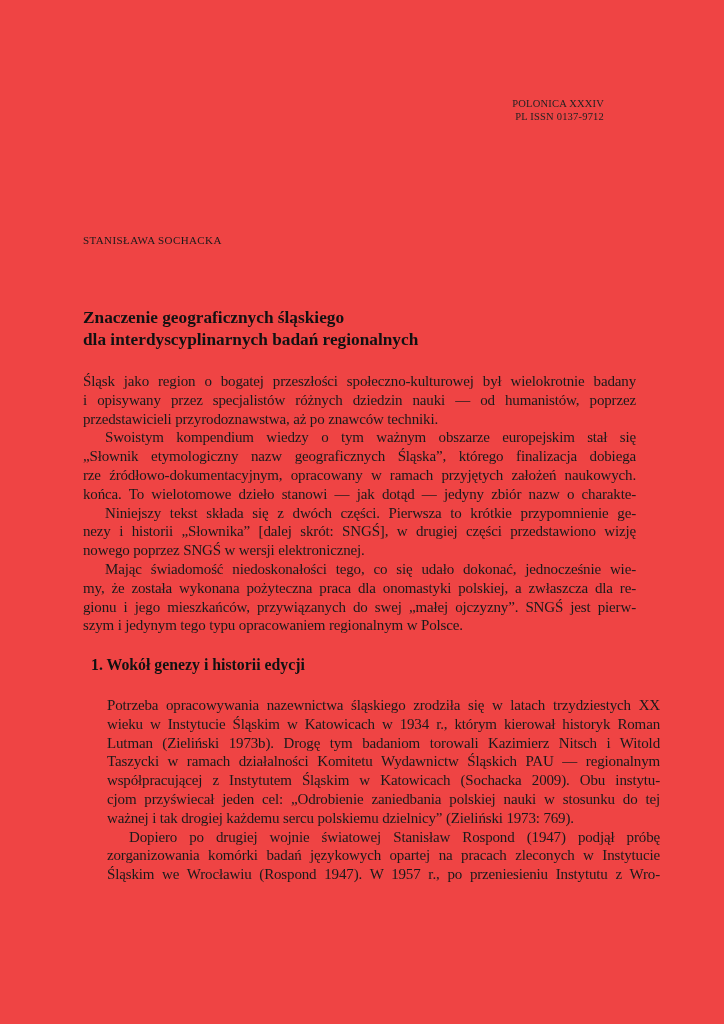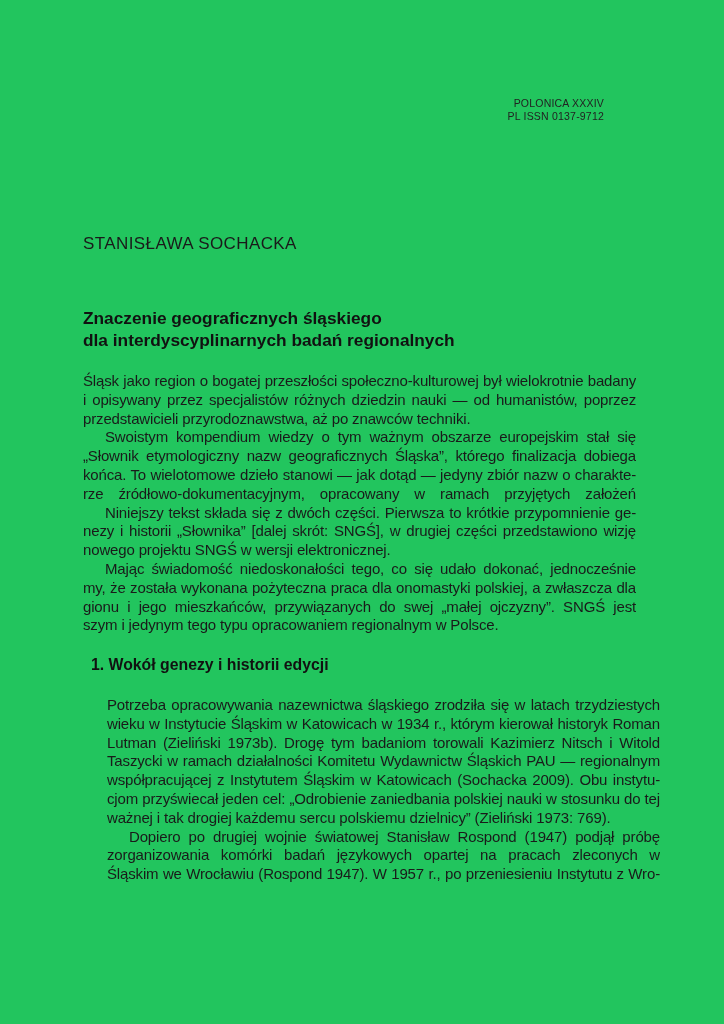--- a/index.html
+++ b/index.html
@@ -4,40 +4,40 @@
 <style>
   html, body {
     margin: 0;
     padding: 0;
     background: #ffffff;
   }
   .page {
     position: relative;
     width: 724px;
     height: 1024px;
-    background: #22c55e;
+    background: #ef4444;
     color: #1a1a1a;
-    font-family: Liberation Sans, sans-serif;
+    font-family: Liberation Serif, serif;
     overflow: hidden;
   }
   .journal-header {
     position: absolute;
     top: 97px;
     right: 120px;
     text-align: right;
     font-size: 10.5px;
     line-height: 13px;
     letter-spacing: 0.2px;
     color: #222222;
   }
   .author {
     position: absolute;
     top: 234px;
     left: 83px;
-    font-size: 17px;
+    font-size: 11px;
     letter-spacing: 0.4px;
     color: #1a1a1a;
   }
   .title {
     position: absolute;
     top: 307px;
     left: 83px;
     font-size: 17.3px;
     font-weight: bold;
     line-height: 22.4px;
@@ -93,27 +93,27 @@
 
   <div class="body-block body-intro">
       <div class="para">
         <div class="line">Śląsk jako region o bogatej przeszłości społeczno-kulturowej był wielokrotnie badany</div>
         <div class="line">i opisywany przez specjalistów różnych dziedzin nauki — od humanistów, poprzez</div>
         <div class="line last">przedstawicieli przyrodoznawstwa, aż po znawców techniki.</div>
       </div>
       <div class="para">
         <div class="line indent">Swoistym kompendium wiedzy o tym ważnym obszarze europejskim stał się</div>
         <div class="line">„Słownik etymologiczny nazw geograficznych Śląska”, którego finalizacja dobiega</div>
+        <div class="line">rze źródłowo-dokumentacyjnym, opracowany w ramach przyjętych założeń naukowych.</div>
         <div class="line">końca. To wielotomowe dzieło stanowi — jak dotąd — jedyny zbiór nazw o charakte-</div>
-        <div class="line">rze źródłowo-dokumentacyjnym, opracowany w ramach przyjętych założeń naukowych.</div>
       </div>
       <div class="para">
         <div class="line indent">Niniejszy tekst składa się z dwóch części. Pierwsza to krótkie przypomnienie ge-</div>
         <div class="line">nezy i historii „Słownika” [dalej skrót: SNGŚ], w drugiej części przedstawiono wizję</div>
-        <div class="line last">nowego projektu SNGŚ w wersji elektronicznej.</div>
+        <div class="line last">nowego poprzez SNGŚ w wersji elektronicznej.</div>
       </div>
       <div class="para">
         <div class="line indent">Mając świadomość niedoskonałości tego, co się udało dokonać, jednocześnie wie-</div>
         <div class="line">my, że została wykonana pożyteczna praca dla onomastyki polskiej, a zwłaszcza dla re-</div>
         <div class="line">gionu i jego mieszkańców, przywiązanych do swej „małej ojczyzny”. SNGŚ jest pierw-</div>
         <div class="line last">szym i jedynym tego typu opracowaniem regionalnym w Polsce.</div>
       </div>
     </div>
 
   <h2 class="heading">1. Wokół genezy i historii edycji</h2>

